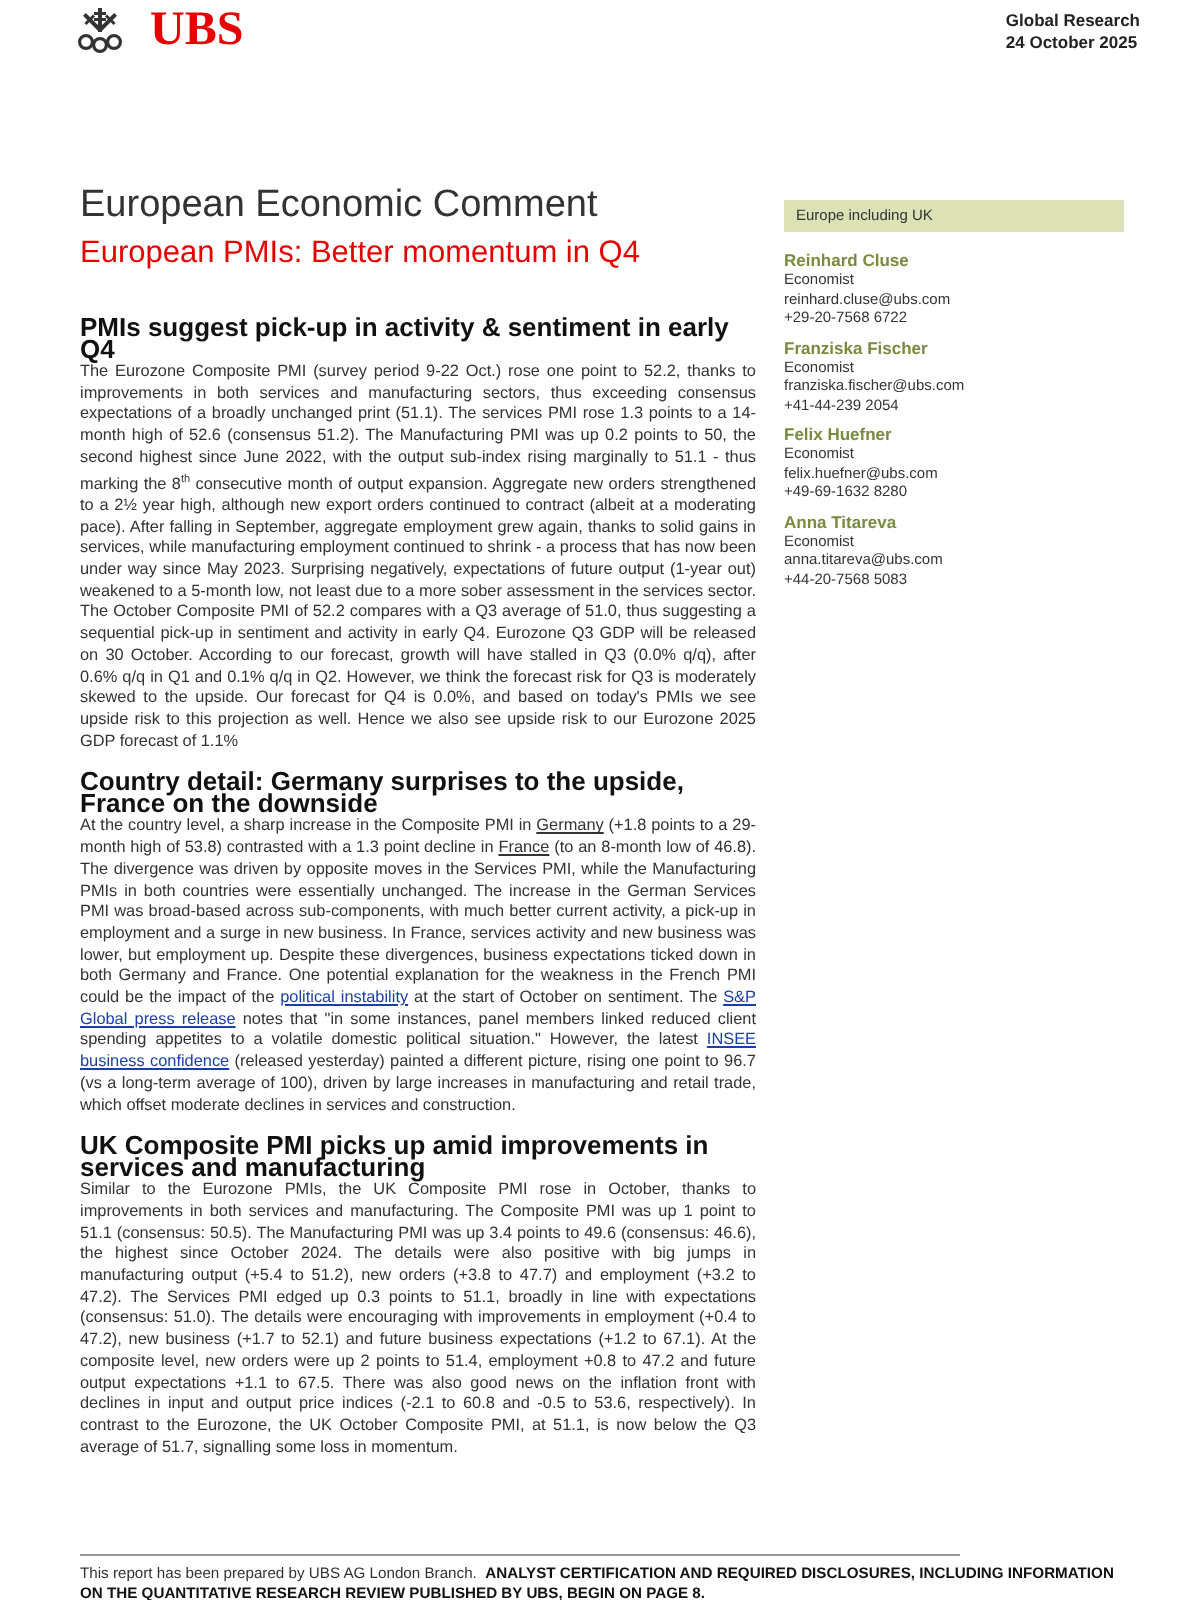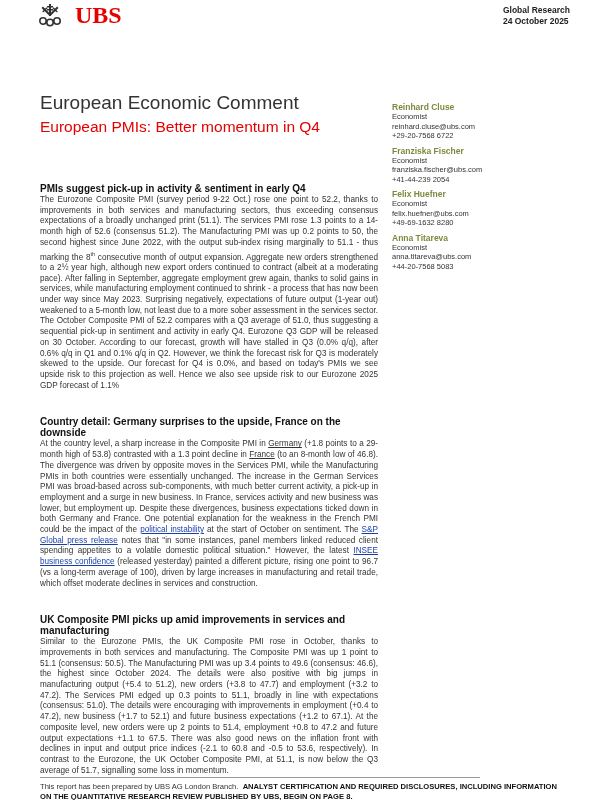--- a/index.html
+++ b/index.html
@@ -16,21 +16,21 @@
   .sidebar { position: absolute; left: 392px; top: 93px; width: 170px; }
   .econ-box { background: #7a8b3f; color: #fff; font-weight: bold; font-size: 11px;
               padding: 4px 6px; height: 14px; line-height: 14px; }
   .region-box { background: #dde1b6; color: #333; font-size: 7.5px; margin-top: 7px;
                 padding: 3px 6px; height: 10px; line-height: 10px; }
   .analysts { margin-top: 9px; padding-right: 2px; }
   .analyst { margin-bottom: 5px; }
   .analyst-name { color: #7a8b3f; font-weight: bold; font-size: 8.5px; line-height: 10px; }
   .analyst-line { font-size: 7.5px; color: #333; line-height: 9.5px; }
   .main { position: absolute; left: 40px; top: 158px; width: 338px; }
-  .section-heading { font-weight: bold; font-size: 10px; color: #111; line-height: 11px; margin-bottom: 1px; margin-top: 25px; }
+  .section-heading { font-weight: bold; font-size: 13px; color: #111; line-height: 11px; margin-bottom: 1px; }
   .para { font-size: 8.2px; line-height: 10.7px; color: #333; text-align: justify; margin: 0 0 9px 0; }
   .para a { color: #1a3fa8; text-decoration: underline; }
   .para .u { text-decoration: underline; color: #333; }
   .footer-rule { position: absolute; left: 40px; top: 777px; width: 440px; height: 1px; background: #999; }
   .footer { position: absolute; left: 40px; top: 782px; width: 520px; font-size: 7.6px; line-height: 9.5px; color: #333; }
   .footer b { color: #111; }
 </style>
 </head>
 <body>
 
@@ -58,20 +58,21 @@
 
 <div class="header-right">
   <div>Global Research</div>
   <div>24 October 2025</div>
 </div>
 
 <div class="doc-title">European Economic Comment</div>
 <div class="doc-subtitle">European PMIs: Better momentum in Q4</div>
 
 <div class="sidebar">
+  <div class="region-box">Europe including UK</div>
   <div class="analysts">
     <div class="analyst">
       <div class="analyst-name">Reinhard Cluse</div>
       <div class="analyst-line">Economist</div>
       <div class="analyst-line">reinhard.cluse@ubs.com</div>
       <div class="analyst-line">+29-20-7568 6722</div>
     </div>
     <div class="analyst">
       <div class="analyst-name">Franziska Fischer</div>
       <div class="analyst-line">Economist</div>

